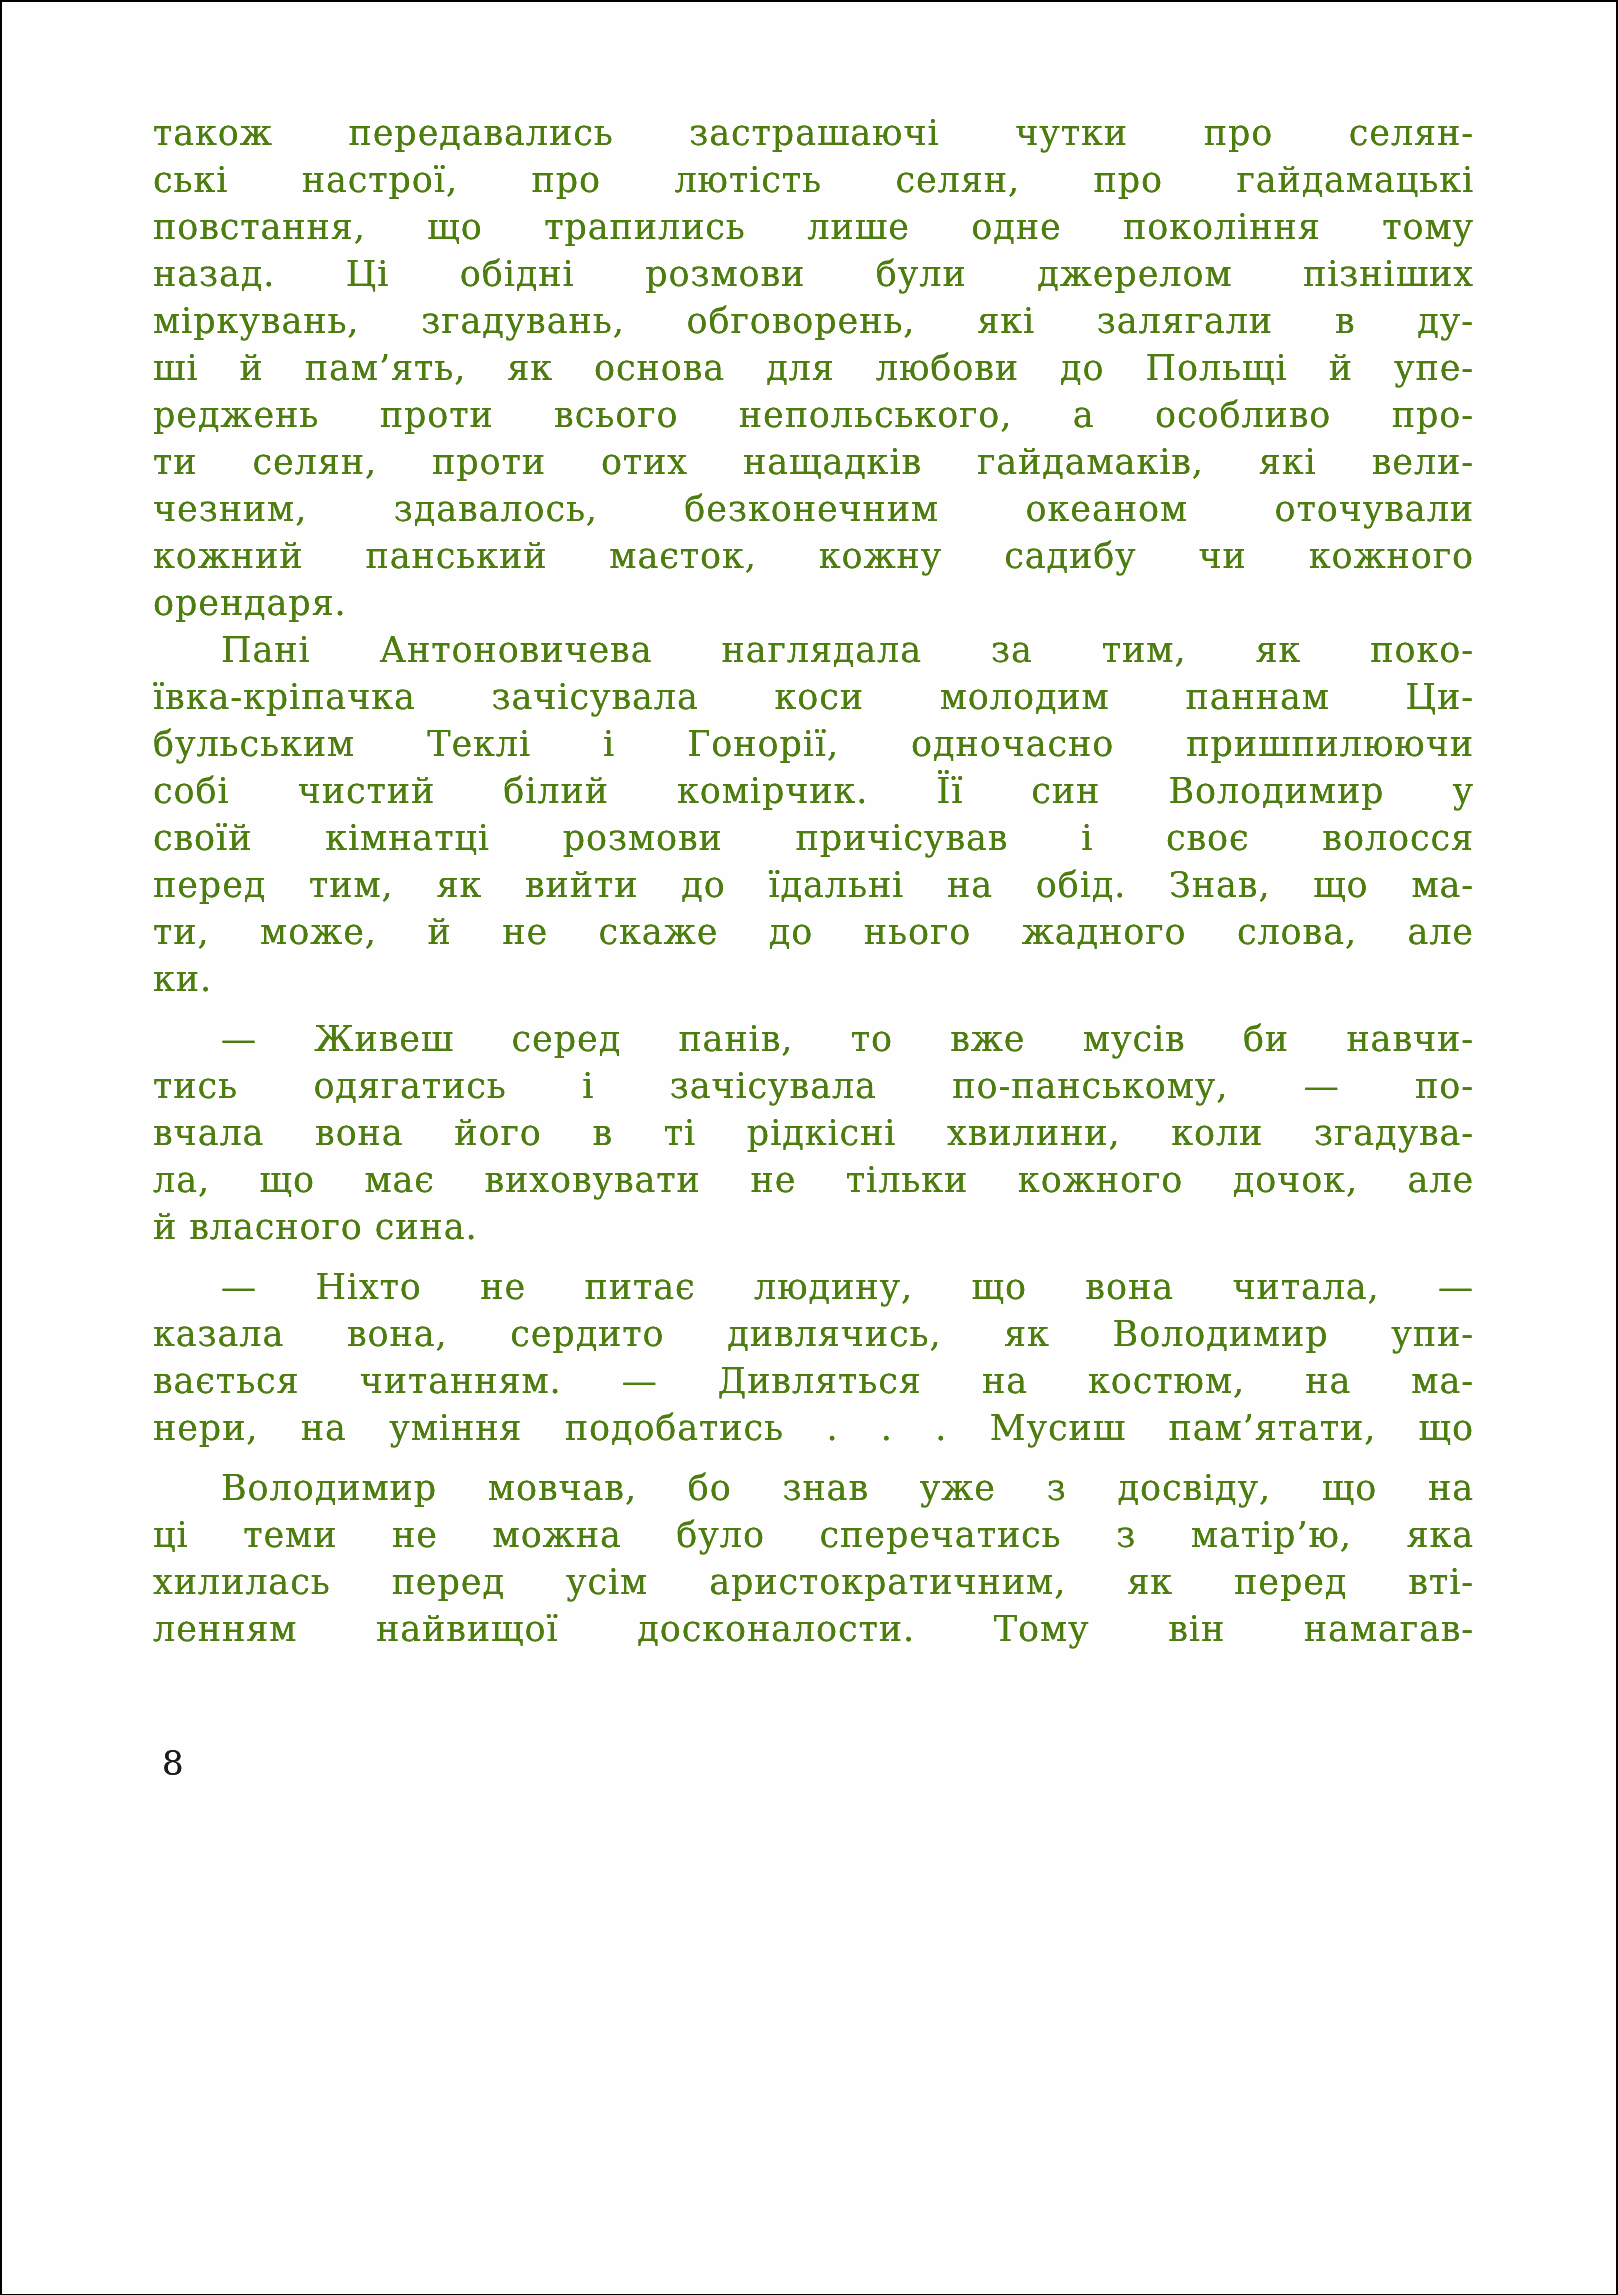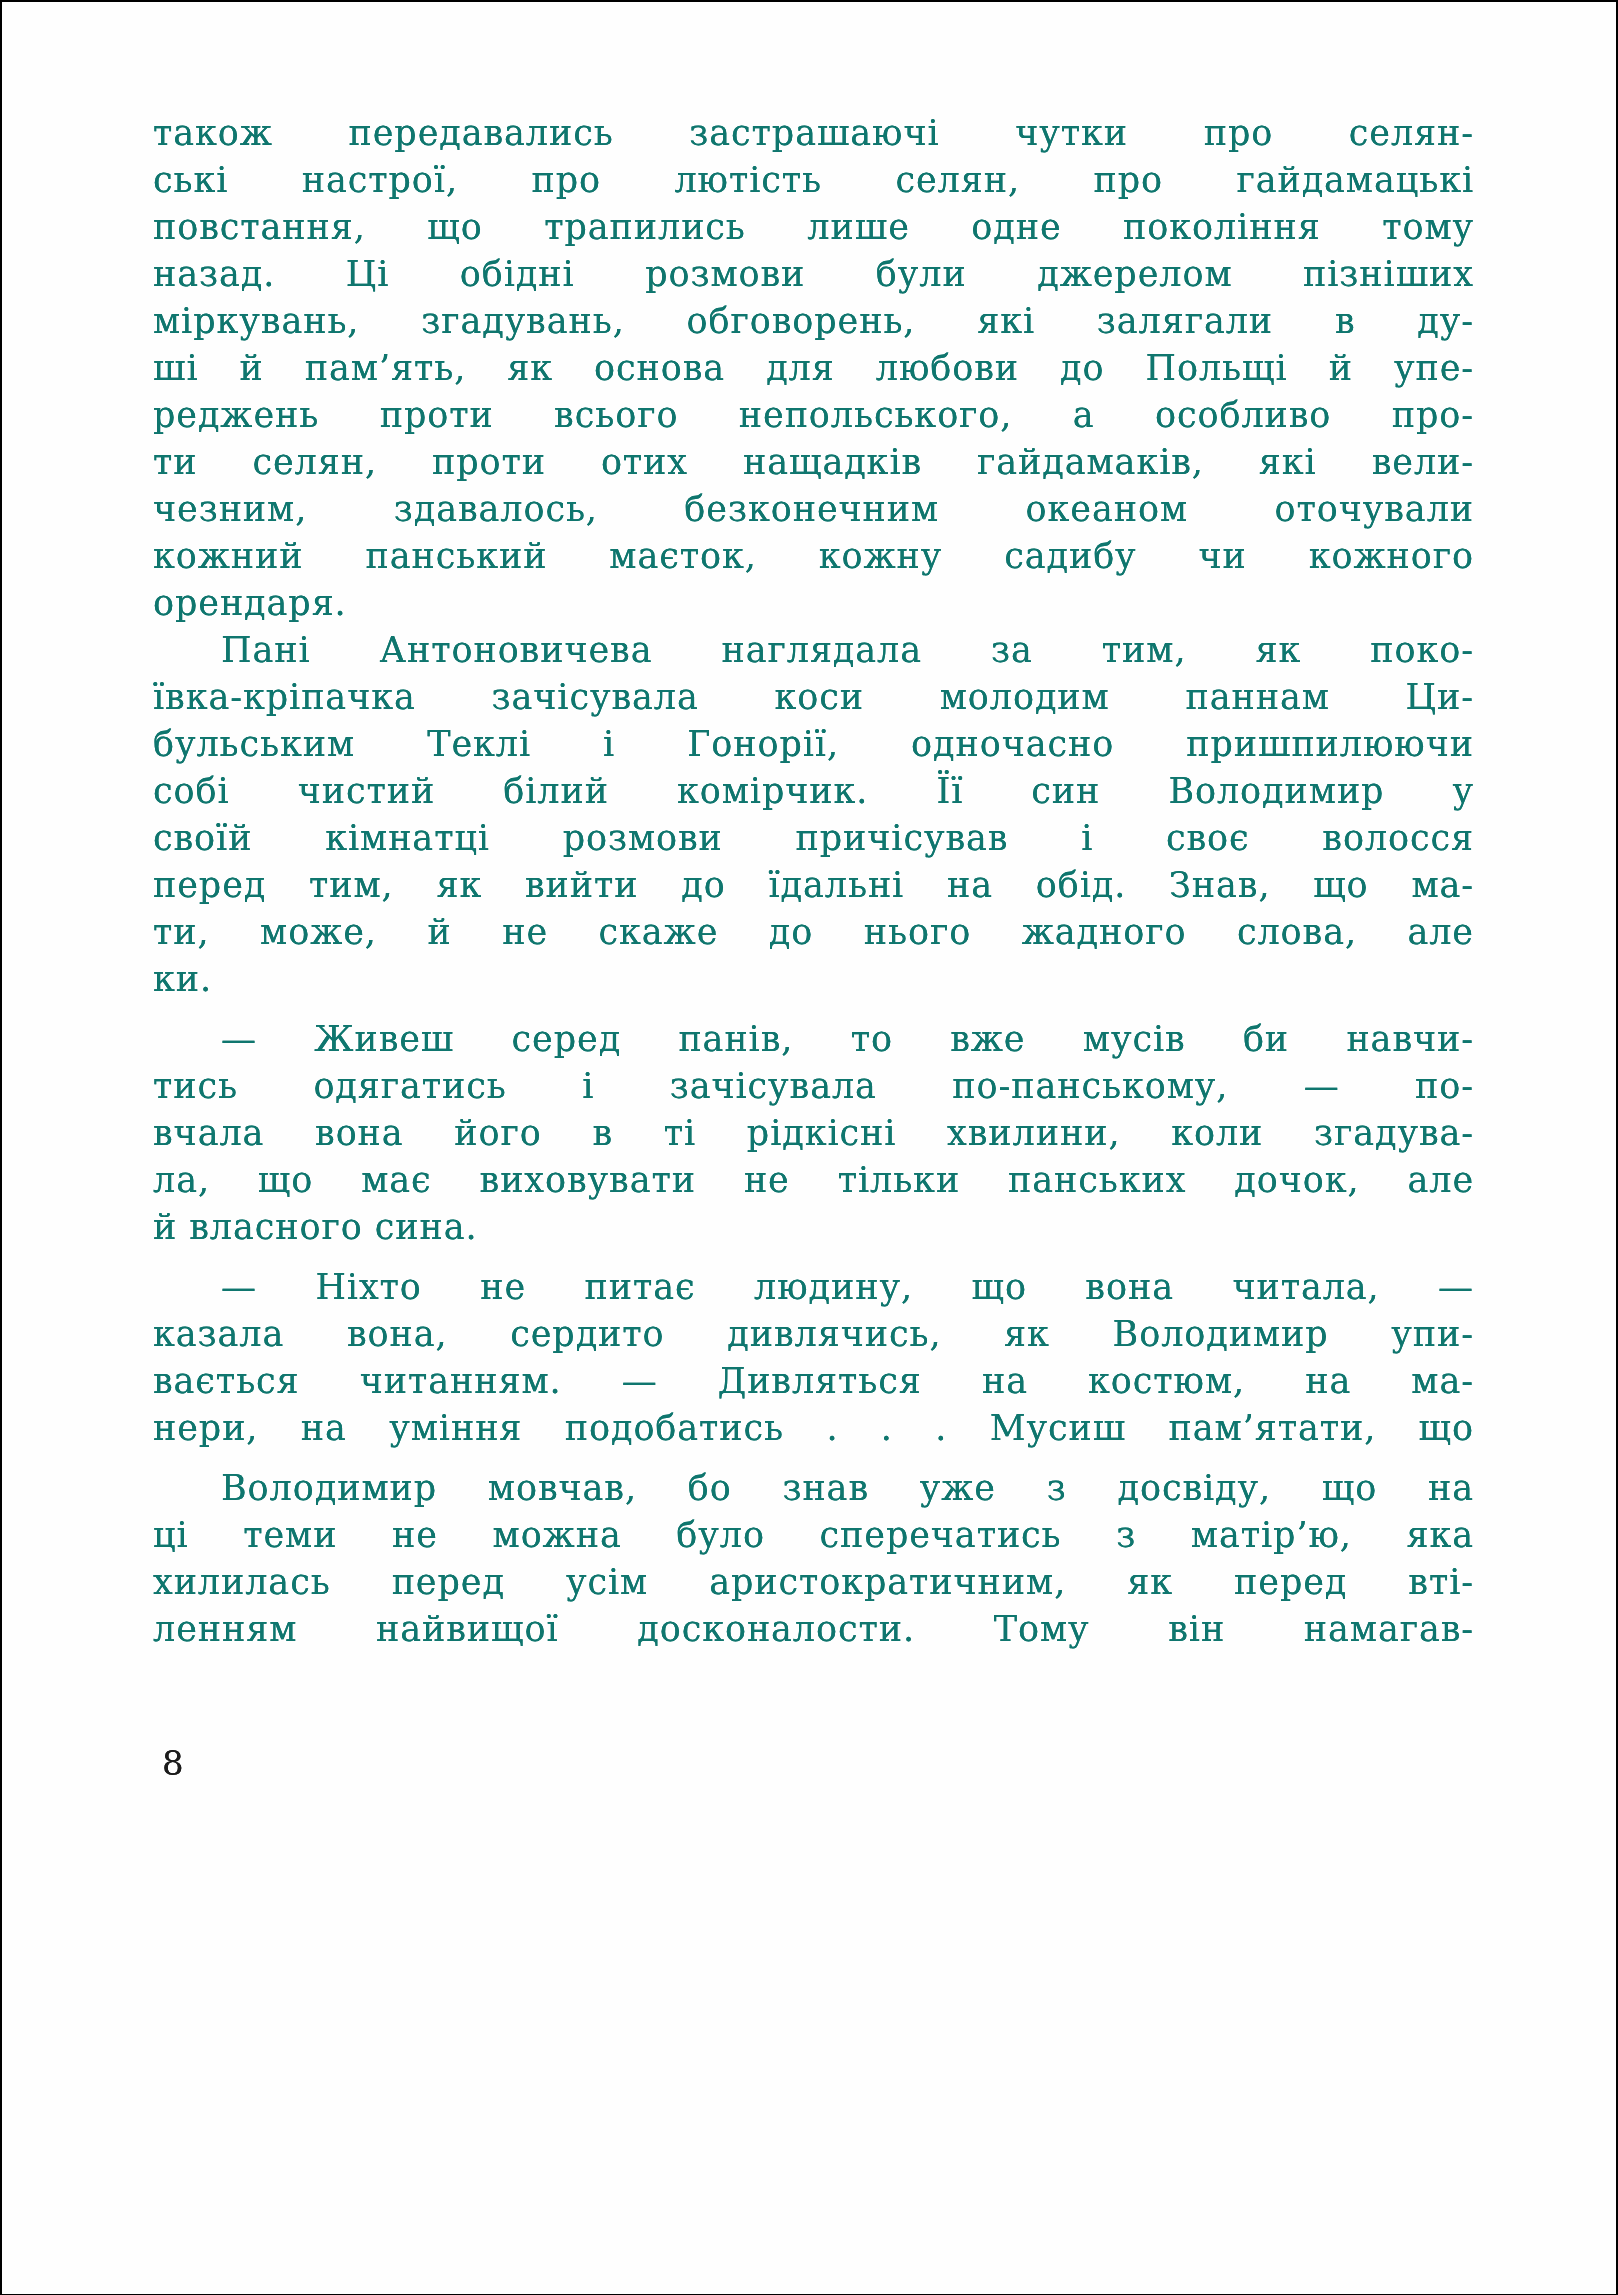--- a/index.html
+++ b/index.html
@@ -32,21 +32,21 @@
   .para {
     margin: 0;
   }
   .para.spaced {
     margin-top: 13px;
   }
   .line {
     font-size: 35px;
     line-height: 47px;
     letter-spacing: 0.9px;
-    color: #0f766e;
+    color: #4d7c0f;
     text-align: justify;
     text-align-last: justify;
     text-justify: inter-word;
     text-shadow: 0 0 0.5px currentColor;
   }
   .line.last {
     text-align-last: left;
   }
   .para.justify-last .line.last {
     text-align-last: justify;
@@ -89,21 +89,21 @@
         <div class="line">собі чистий білий комірчик. Її син Володимир у</div>
         <div class="line">своїй кімнатці розмови причісував і своє волосся</div>
         <div class="line">перед тим, як вийти до їдальні на обід. Знав, що ма-</div>
         <div class="line">ти, може, й не скаже до нього жадного слова, але</div>
         <div class="line last">ки.</div>
       </div>
       <div class="para indent spaced">
         <div class="line">— Живеш серед панів, то вже мусів би навчи-</div>
         <div class="line">тись одягатись і зачісувала по-панському, — по-</div>
         <div class="line">вчала вона його в ті рідкісні хвилини, коли згадува-</div>
-        <div class="line">ла, що має виховувати не тільки панських дочок, але</div>
+        <div class="line">ла, що має виховувати не тільки кожного дочок, але</div>
         <div class="line last">й власного сина.</div>
       </div>
       <div class="para indent spaced">
         <div class="line">— Ніхто не питає людину, що вона читала, —</div>
         <div class="line">казала вона, сердито дивлячись, як Володимир упи-</div>
         <div class="line">вається читанням. — Дивляться на костюм, на ма-</div>
         <div class="line">нери, на уміння подобатись . . .  Мусиш пам’ятати, що</div>
       </div>
       <div class="para indent spaced justify-last">
         <div class="line">Володимир мовчав, бо знав уже з досвіду, що на</div>

